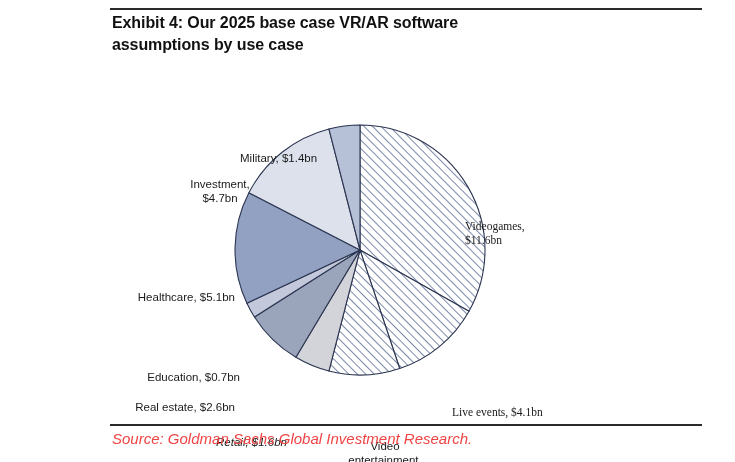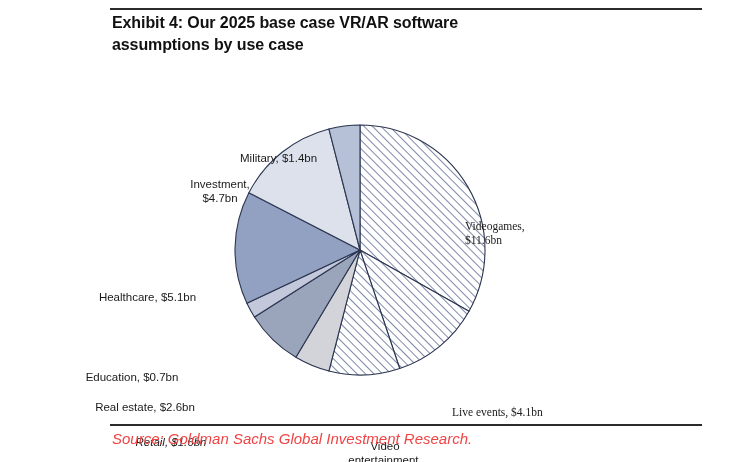--- a/index.html
+++ b/index.html
@@ -73,28 +73,28 @@
 
   
   .slice-label {
     position: absolute;
     font-size: 11.5px;
     line-height: 13.5px;
     color: #1a1a1a;
     white-space: pre-line;
   }
   .lbl-right  { text-align: left; font-family: Liberation Serif, serif; }
-  .lbl-left   { text-align: center; }
+  .lbl-left   { text-align: right; }
   .lbl-center { text-align: center; }
 
   #label-videogames          { left: 465px; top: 160px; width: 140px; }
   #label-military            { left: 240px; top:  92px; width: 170px; text-align: left; }
   #label-engineering         { left: 145px; top: 118px; width: 150px; text-align: center; }
   #label-healthcare          { left:  60px; top: 231px; width: 175px; }
-  #label-education           { left:  42px; top: 311px; width: 180px; }
+  #label-education           { left:  60px; top: 311px; width: 180px; }
   #label-real-estate         { left:  55px; top: 341px; width: 180px; }
   #label-retail              { left:  55px; top: 376px; width: 232px; font-style: italic; }
   #label-video-entertainment { left: 330px; top: 380px; width: 110px; text-align: center; }
   #label-live-events         { left: 452px; top: 346px; width: 150px; }
 </style>
 </head>
 <body>
 
 <div id="exhibit-root">
 

